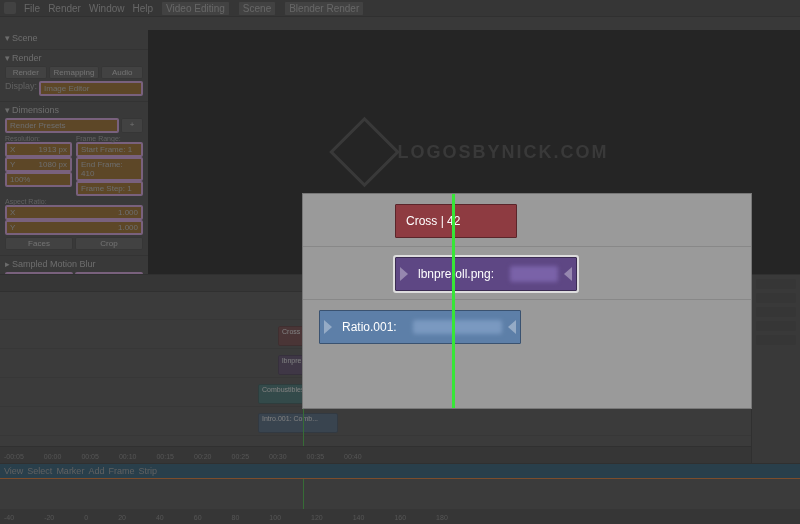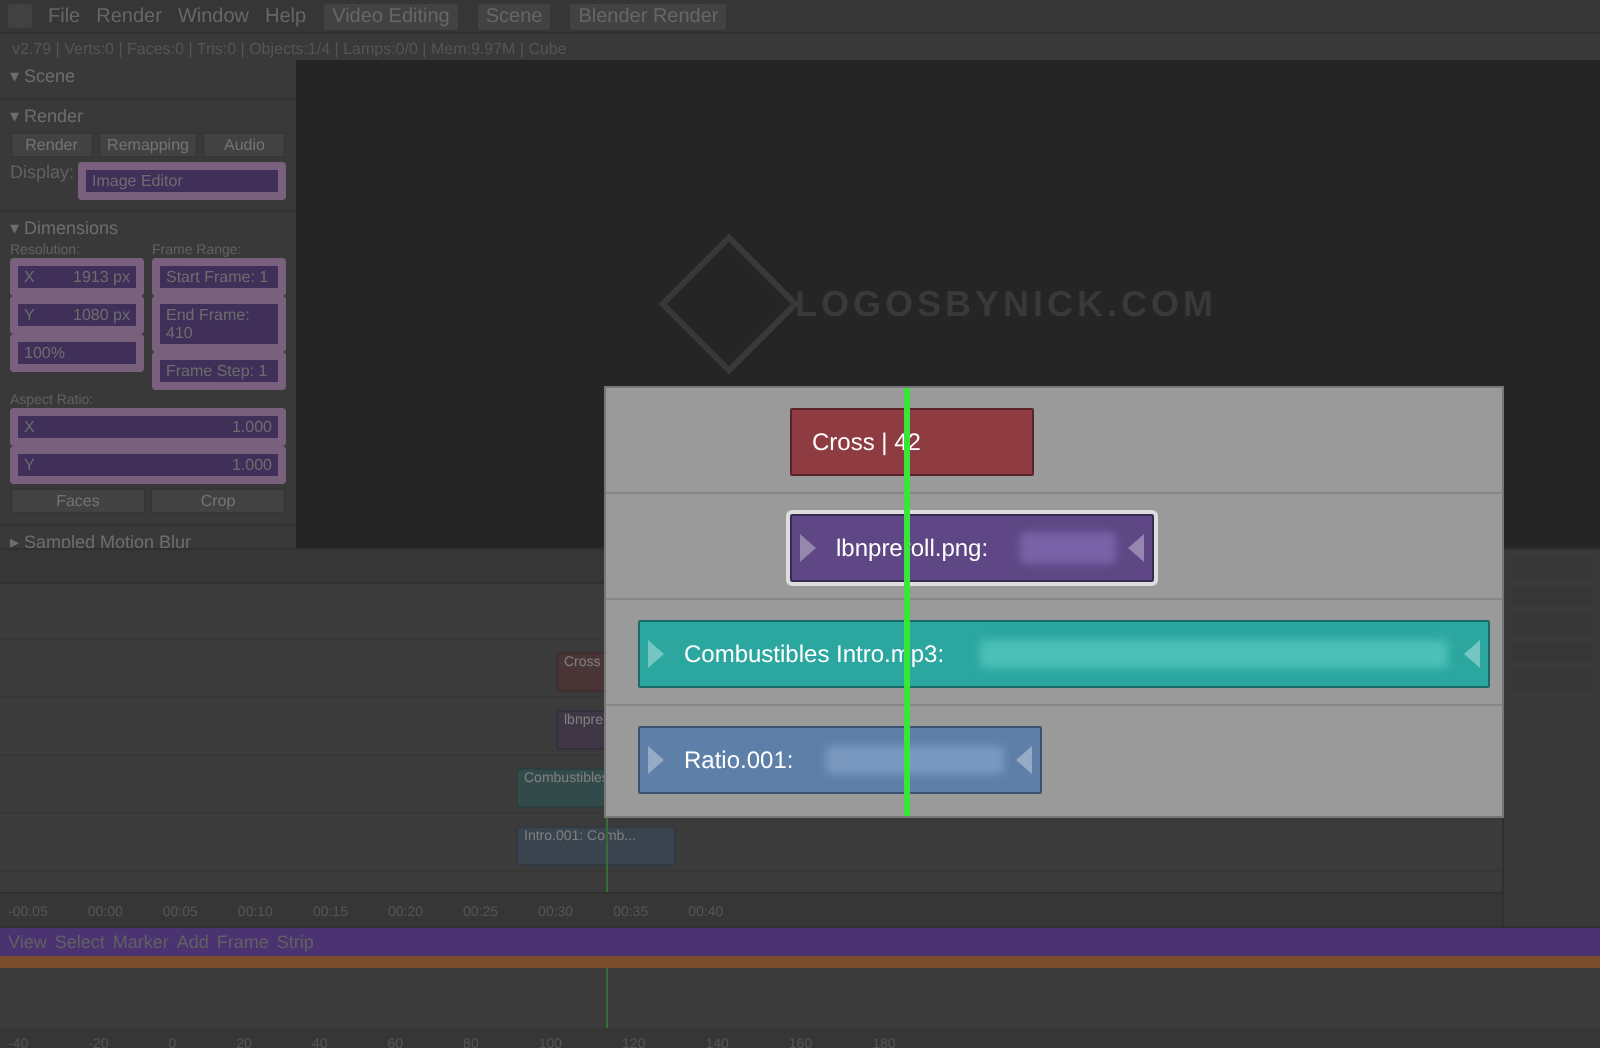--- a/index.html
+++ b/index.html
@@ -6,39 +6,39 @@
 .dim{opacity:0.35}
 .topbar{height:16px;background:#323232;border-bottom:1px solid #222;display:flex;align-items:center;padding:0 4px;gap:8px}
 .topbar .logo{width:12px;height:12px;background:#555;border-radius:2px}
 .topbar span{color:#bbb;font-size:10px}
 .infobar{height:14px;background:#3a3a3a;border-bottom:1px solid #222;font-size:8px;color:#888;display:flex;align-items:center;padding:0 6px;gap:10px}
 .left-panel{position:absolute;left:0;top:30px;width:148px;height:244px;background:#3b3b3b;border-right:1px solid #222}
 .section{border-bottom:1px solid #2a2a2a;padding:3px 5px}
 .section .hdr{color:#ccc;font-size:9px;margin-bottom:3px;cursor:pointer}
 .row{display:flex;gap:2px;margin:2px 0}
 .btn{background:#555;border:1px solid #333;border-radius:2px;padding:1px 4px;color:#ddd;font-size:8px;flex:1;text-align:center;cursor:pointer}
-.field{background:#4c1d95;border:4px solid #f0abfc;border-radius:2px;padding:1px 3px;color:#ccc;font-size:8px;flex:1;display:flex;justify-content:space-between}
+.field{background:#a16207;border:2px solid #f0abfc;border-radius:2px;padding:1px 3px;color:#ccc;font-size:8px;flex:1;display:flex;justify-content:space-between}
 .viewport{position:absolute;left:148px;top:30px;right:0;height:244px;background:#000}
 .watermark{position:absolute;left:50%;top:50%;transform:translate(-50%,-50%);color:#3a3a3a;font-size:18px;font-weight:bold;letter-spacing:2px;display:flex;align-items:center;gap:8px}
 .watermark .dia{width:44px;height:44px;border:3px solid #3a3a3a;transform:rotate(45deg)}
 .seq-area{position:absolute;left:0;top:274px;right:0;height:190px;background:#3f3f3f;border-top:1px solid #222}
 .seq-right{position:absolute;right:0;top:0;width:48px;height:100%;background:#393939;border-left:1px solid #222}
 .seq-right .mini{background:#333;margin:4px;height:10px;border-radius:2px}
 .seq-header{height:16px;background:#323232;border-bottom:1px solid #222}
 .seq-tracks{position:absolute;left:0;top:16px;right:48px;bottom:18px}
 .track{height:28px;border-bottom:1px solid #363636;position:relative}
 .clip-mini{position:absolute;height:16px;top:6px;border-radius:2px;font-size:7px;color:#fff;padding:1px 3px;overflow:hidden;white-space:nowrap}
 .c-red{background:#6b2f33;border:1px solid #4a1f22}
 .c-purple{background:#4a3560;border:1px solid #332244}
 .c-teal{background:#2a6b6b;border:1px solid #1a4545}
 .c-blue{background:#3a5a7a;border:1px solid #253a50}
 .ruler{position:absolute;left:0;right:48px;bottom:0;height:18px;background:#323232;border-top:1px solid #222;font-size:7px;color:#888;display:flex;align-items:center;padding:0 4px;gap:20px;overflow:hidden}
 .playhead-mini{position:absolute;left:303px;top:16px;bottom:18px;width:1px;background:#3c3}
 .bottom-panels{position:absolute;left:0;right:0;bottom:0;height:60px;background:#3a3a3a;border-top:1px solid #222}
-.timeline-bar{height:14px;background:#6d28d9;border-bottom:6px solid #f97316;display:flex;align-items:center;padding:0 4px;gap:4px}
+.timeline-bar{height:14px;background:#0c4a6e;border-bottom:1px solid #f97316;display:flex;align-items:center;padding:0 4px;gap:4px}
 .timeline-body{height:30px;background:#404040;position:relative}
 .timeline-ruler{height:16px;background:#323232;display:flex;align-items:center;padding:0 4px;gap:30px;font-size:7px;color:#888;overflow:hidden}
 .tl-playhead{position:absolute;left:303px;top:0;bottom:0;width:1px;background:#3c3}
 
 
 .overlay{position:absolute;left:303px;top:194px;width:448px;height:214px;background:#9a9a9a;box-shadow:0 0 0 1px #777}
 .ov-track{height:52px;border-bottom:1px solid #888;position:relative}
 .ov-track:last-child{border-bottom:none}
 .ov-clip{position:absolute;top:10px;height:32px;border-radius:1px;display:flex;align-items:center;font-size:12px;color:#fff}
 .ov-clip .lab{padding:0 10px;white-space:nowrap;overflow:hidden;text-overflow:ellipsis}
@@ -61,42 +61,43 @@
   <div class="topbar">
     <div class="logo"></div>
     <span>File</span>
     <span>Render</span>
     <span>Window</span>
     <span>Help</span>
     <span class="btn" style="flex:0 0 auto">Video Editing</span>
     <span class="btn" style="flex:0 0 auto">Scene</span>
     <span class="btn" style="flex:0 0 auto">Blender Render</span>
   </div>
-  <div class="infobar">
-    <span>v2.79 | Verts:0 | Faces:0 | Tris:0 | Objects:1/4 | Lamps:0/0 | Mem:9.97M | Cube</span>
-  </div>
 
   <div class="left-panel">
     <div class="section">
         <div class="hdr">▾ Scene</div>
       </div>
     <div class="section">
       <div class="hdr">▾ Render</div>
       <div class="row">
         <div class="btn">Render</div>
         <div class="btn">Remapping</div>
         <div class="btn">Audio</div>
       </div>
       <div class="row">
           <span>Display:</span>
           <div class="field">Image Editor</div>
         </div>
     </div>
     <div class="section">
       <div class="hdr">▾ Dimensions</div>
+      <div class="row">
+          <div class="field">Render Presets</div>
+          <div class="btn" style="flex:0 0 12px">+</div>
+        </div>
       <div style="display:flex;gap:4px">
         <div style="flex:1">
           <div style="font-size:7px">Resolution:</div>
           <div class="field">
               <span>X</span>
               <span>1913 px</span>
             </div>
           <div class="field">
               <span>Y</span>
               <span>1080 px</span>
@@ -224,28 +225,20 @@
   </div>
   <div class="ov-track">
     <div class="ov-clip purple2">
       <div class="tri tri-r"></div>
       <span class="lab">lbnpreroll.png:</span>
       <div class="blur"></div>
       <div class="tri tri-l"></div>
     </div>
   </div>
   <div class="ov-track">
-    <div class="ov-clip teal2">
-      <div class="tri tri-r"></div>
-      <span class="lab">Combustibles Intro.mp3:</span>
-      <div class="blur"></div>
-      <div class="tri tri-l"></div>
-    </div>
-  </div>
-  <div class="ov-track">
     <div class="ov-clip blue2">
       <div class="tri tri-r"></div>
       <span class="lab">Ratio.001:</span>
       <div class="blur"></div>
       <div class="tri tri-l"></div>
     </div>
   </div>
 </div>
 
 </body></html>

